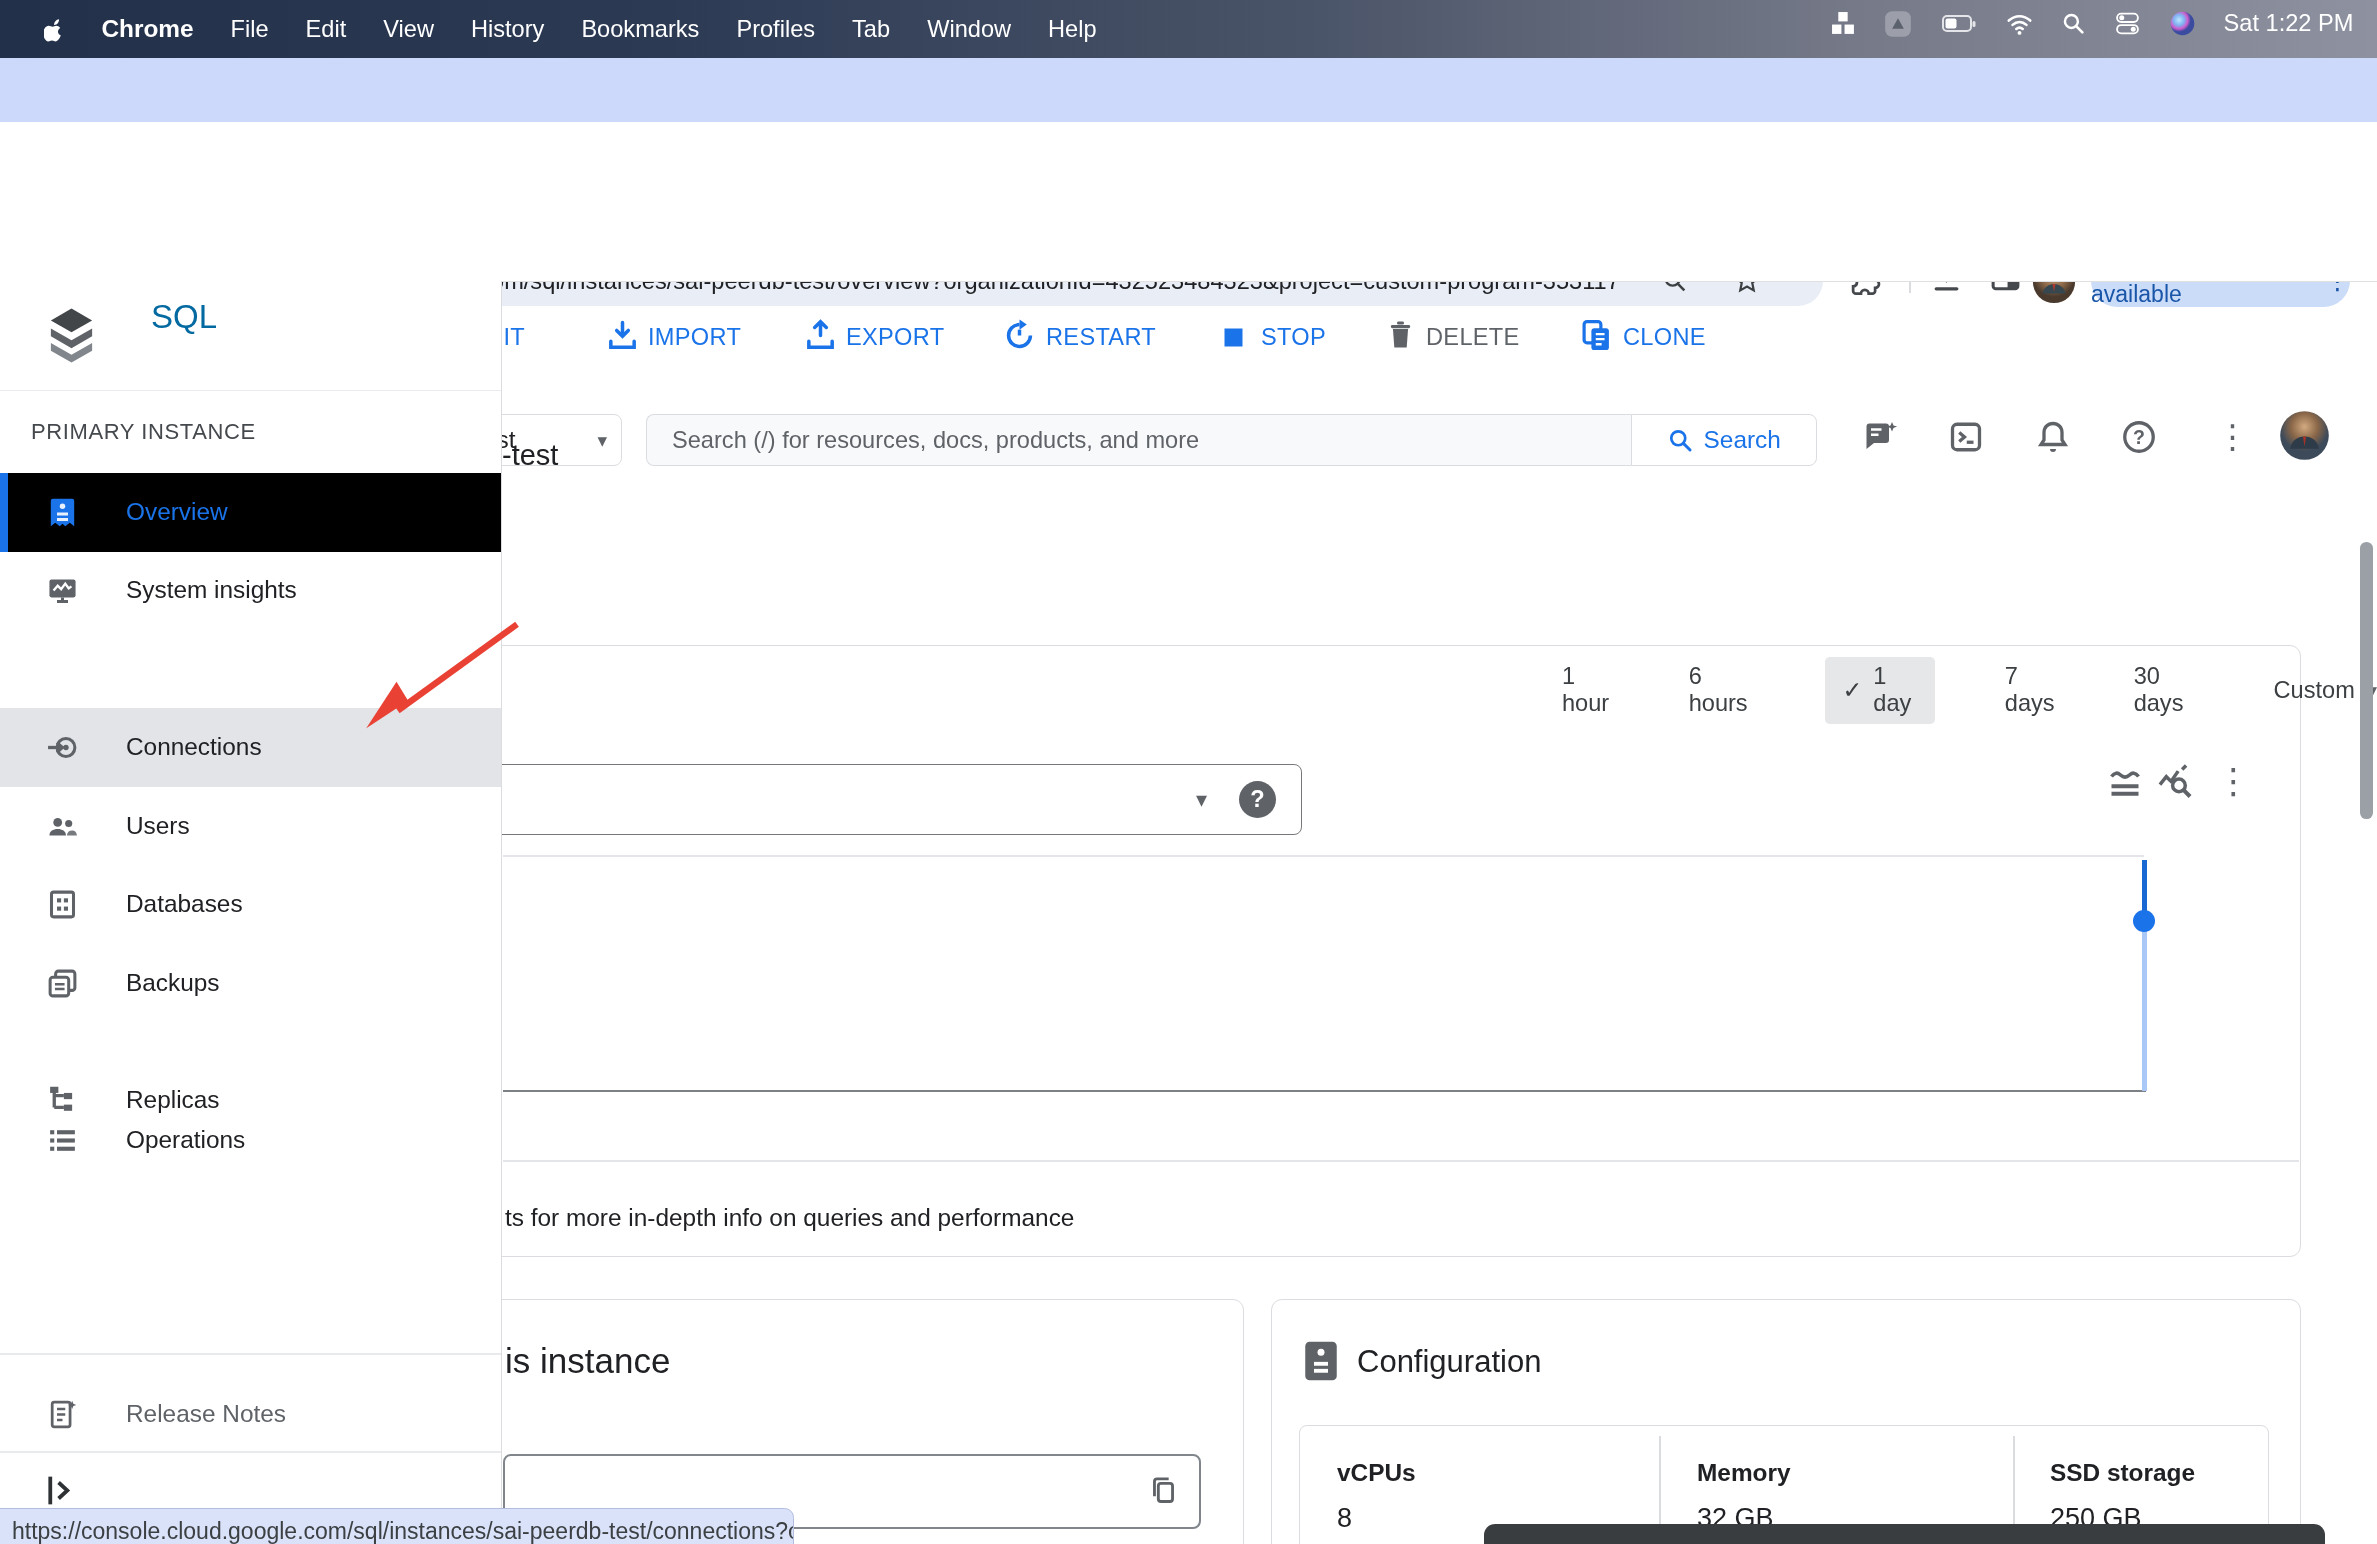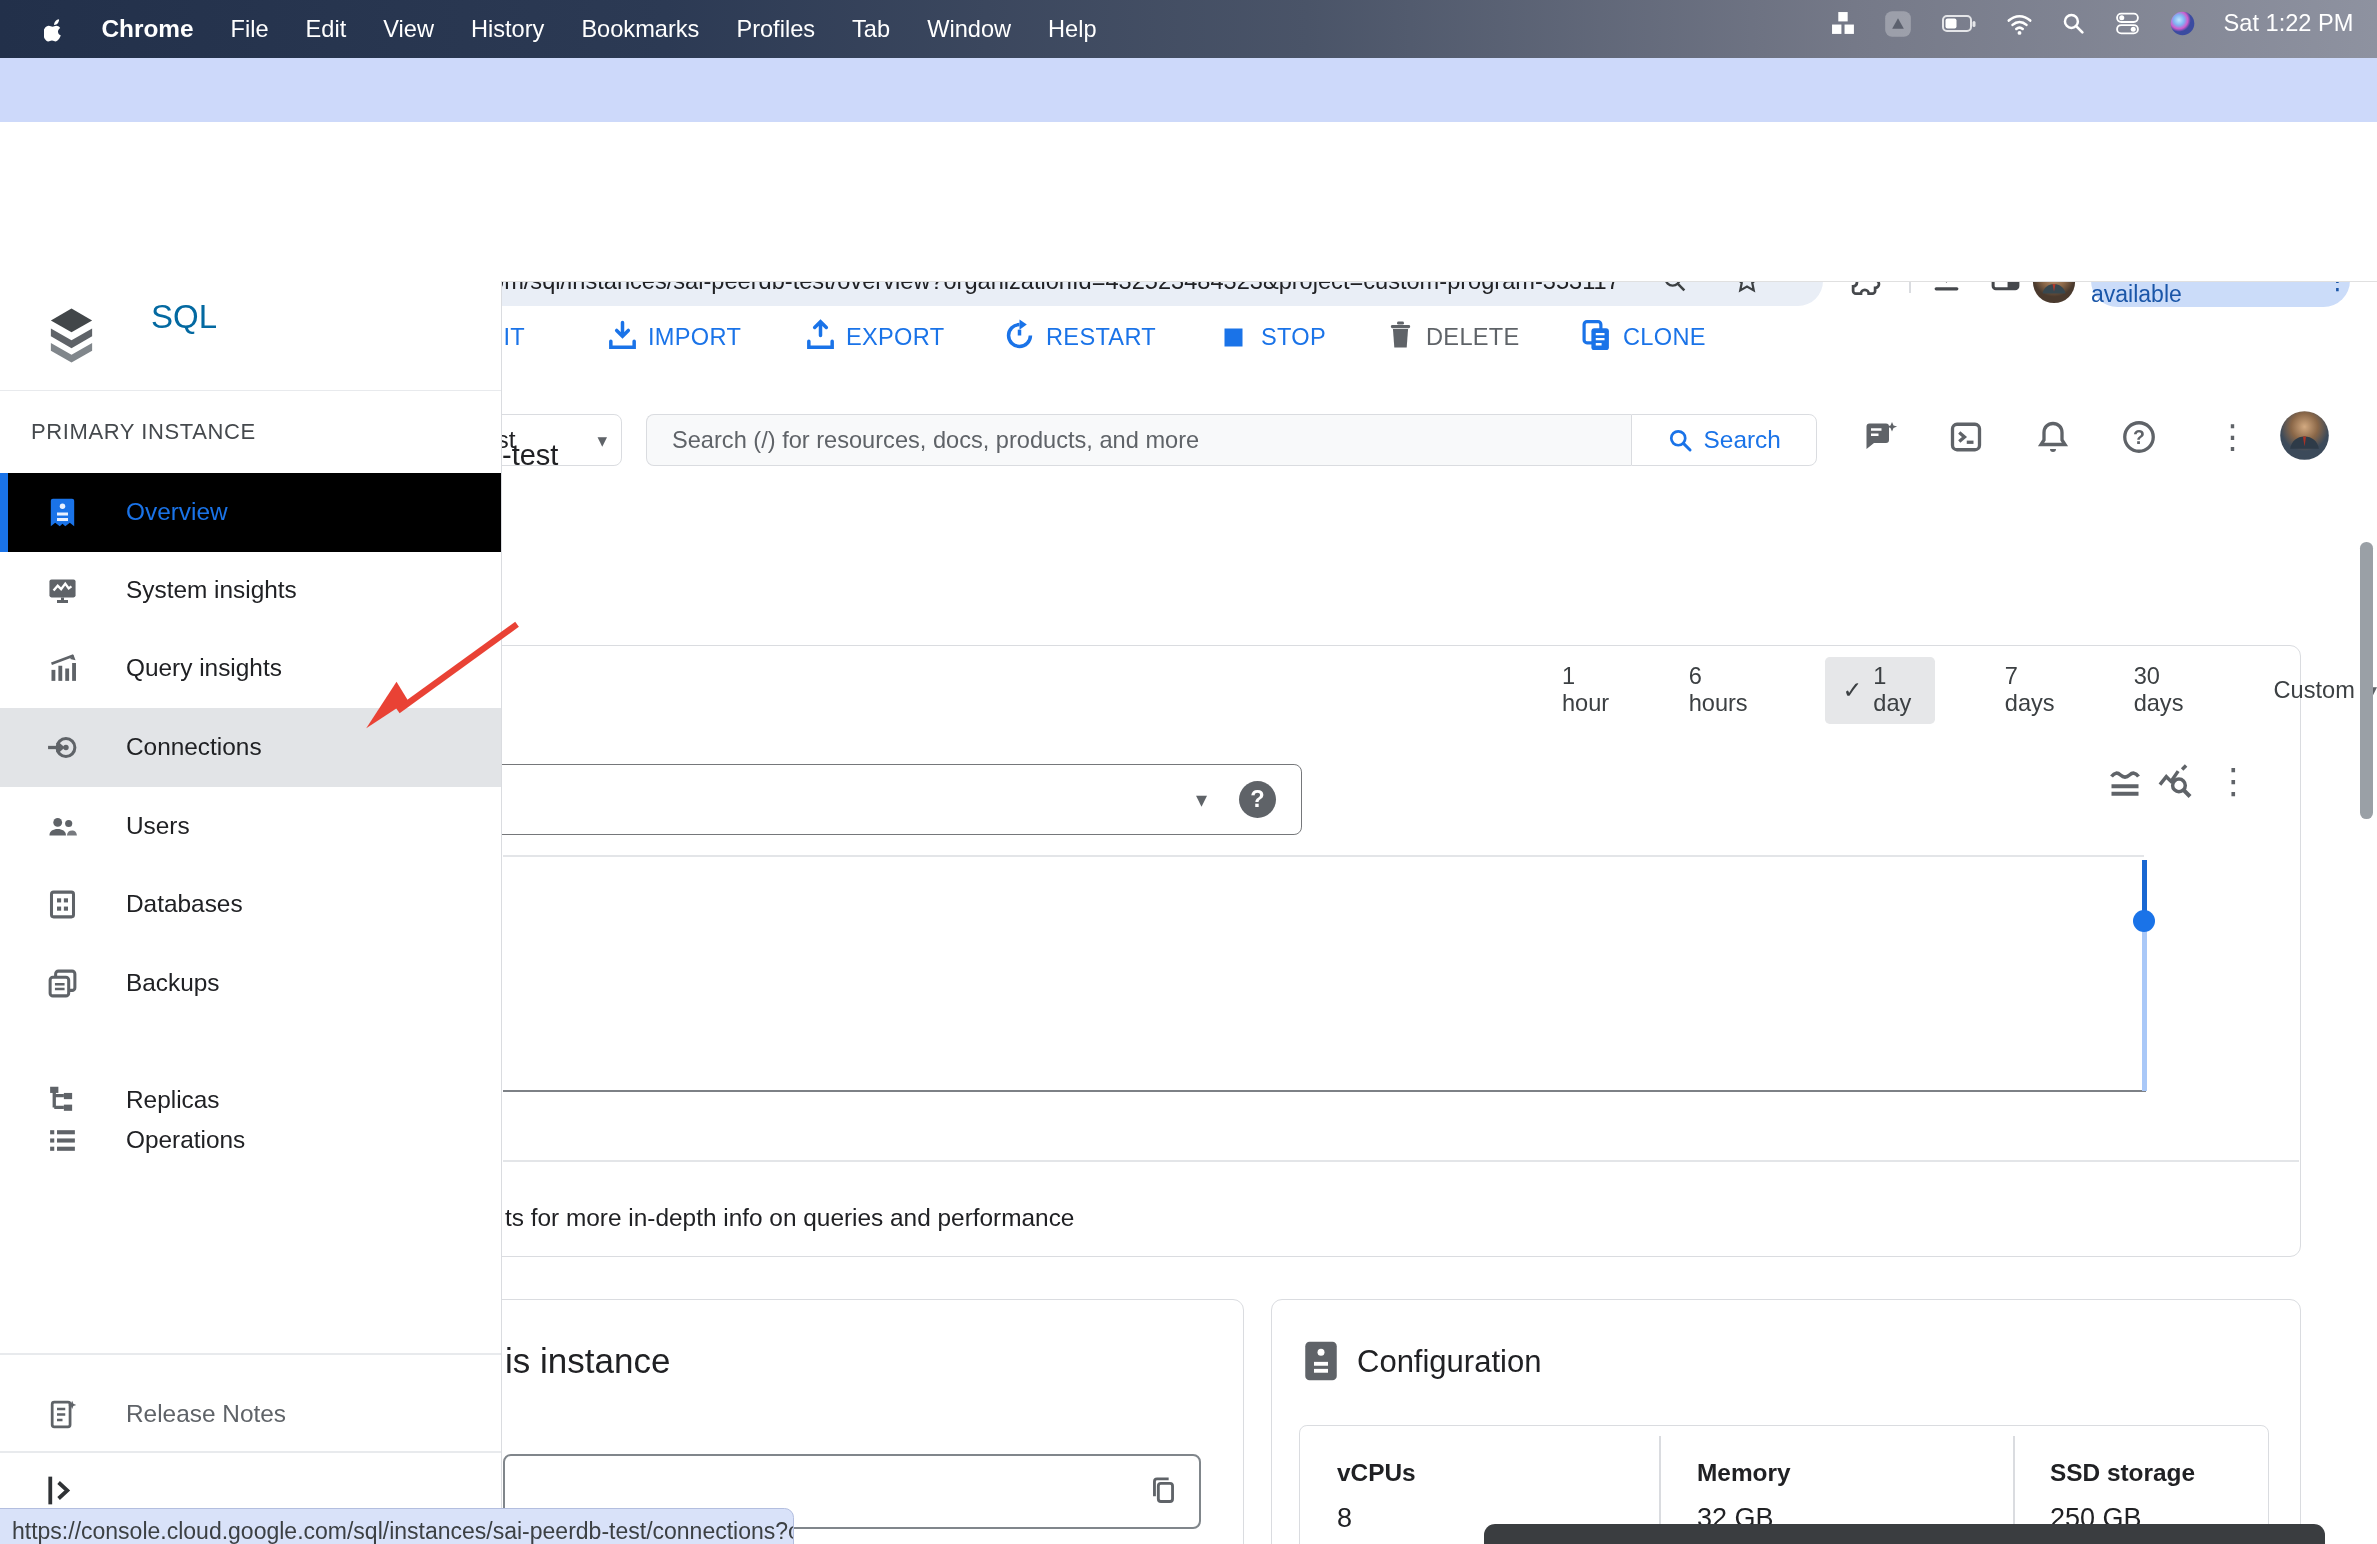--- a/index.html
+++ b/index.html
@@ -672,35 +672,20 @@
   <div class="navitem" style="top:270px">
     <span class="nicon">
         <svg width="33" height="33" viewBox="0 0 24 24">
           <rect x="2.5" y="4" width="19" height="13" rx="1.5" fill="currentColor"></rect>
           <path d="M5.5 12l3-3.5 2.5 2.5 3-4 2.5 3.5 2-1.5" stroke="#fff" stroke-width="1.7" fill="none"></path>
           <path d="M12 17v3M8 20h8" stroke="currentColor" stroke-width="2.2"></path>
         </svg>
       </span>
     <span class="nlabel">System insights</span>
   </div>
-  <div class="navitem" style="top:348px">
-    <span class="nicon">
-        <svg width="33" height="33" viewBox="0 0 24 24">
-          <g fill="currentColor">
-            <rect x="4" y="13" width="2.8" height="8"></rect>
-            <rect x="9" y="10" width="2.8" height="11"></rect>
-            <rect x="14" y="12" width="2.8" height="9"></rect>
-            <rect x="19" y="8" width="2.8" height="13"></rect>
-          </g>
-          <path d="M4 8.5L20 2.5" stroke="currentColor" stroke-width="2" fill="none"></path>
-          <path d="M20 2l1.5 4-4-1z" fill="currentColor"></path>
-        </svg>
-      </span>
-    <span class="nlabel">Query insights</span>
-  </div>
   <div class="navitem hl" style="top:427px">
     <span class="nicon">
         <svg width="33" height="33" viewBox="0 0 24 24">
           <circle cx="14.5" cy="12" r="6.5" fill="none" stroke="currentColor" stroke-width="2.2"></circle>
           <circle cx="14.5" cy="12" r="2" fill="currentColor"></circle>
           <path d="M1.5 12h9" stroke="currentColor" stroke-width="2.4"></path>
           <path d="M8 8.5l4 3.5-4 3.5" fill="none" stroke="currentColor" stroke-width="2.2"></path>
         </svg>
       </span>
     <span class="nlabel">Connections</span>

